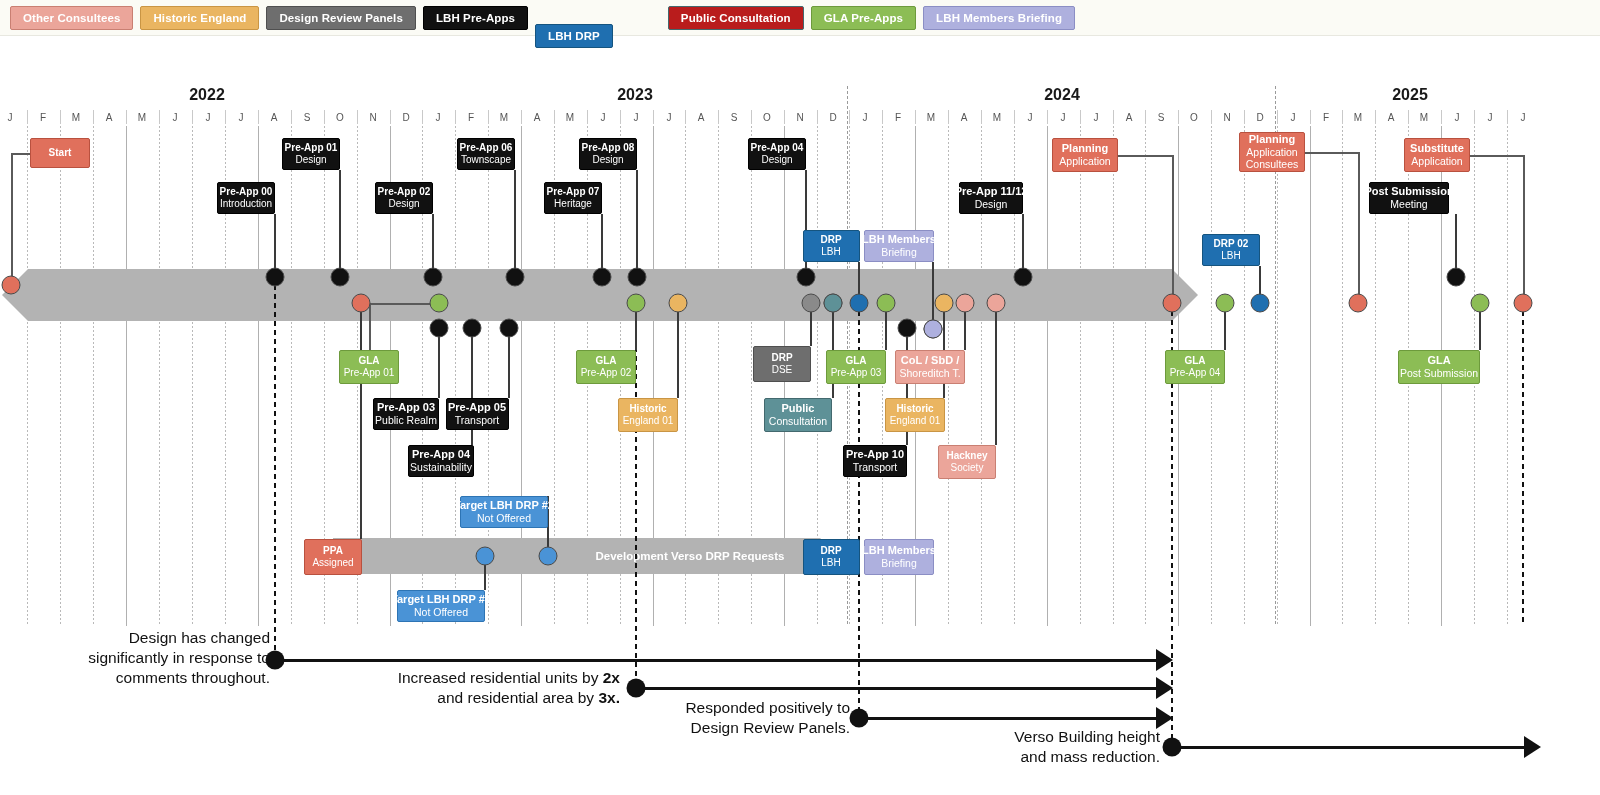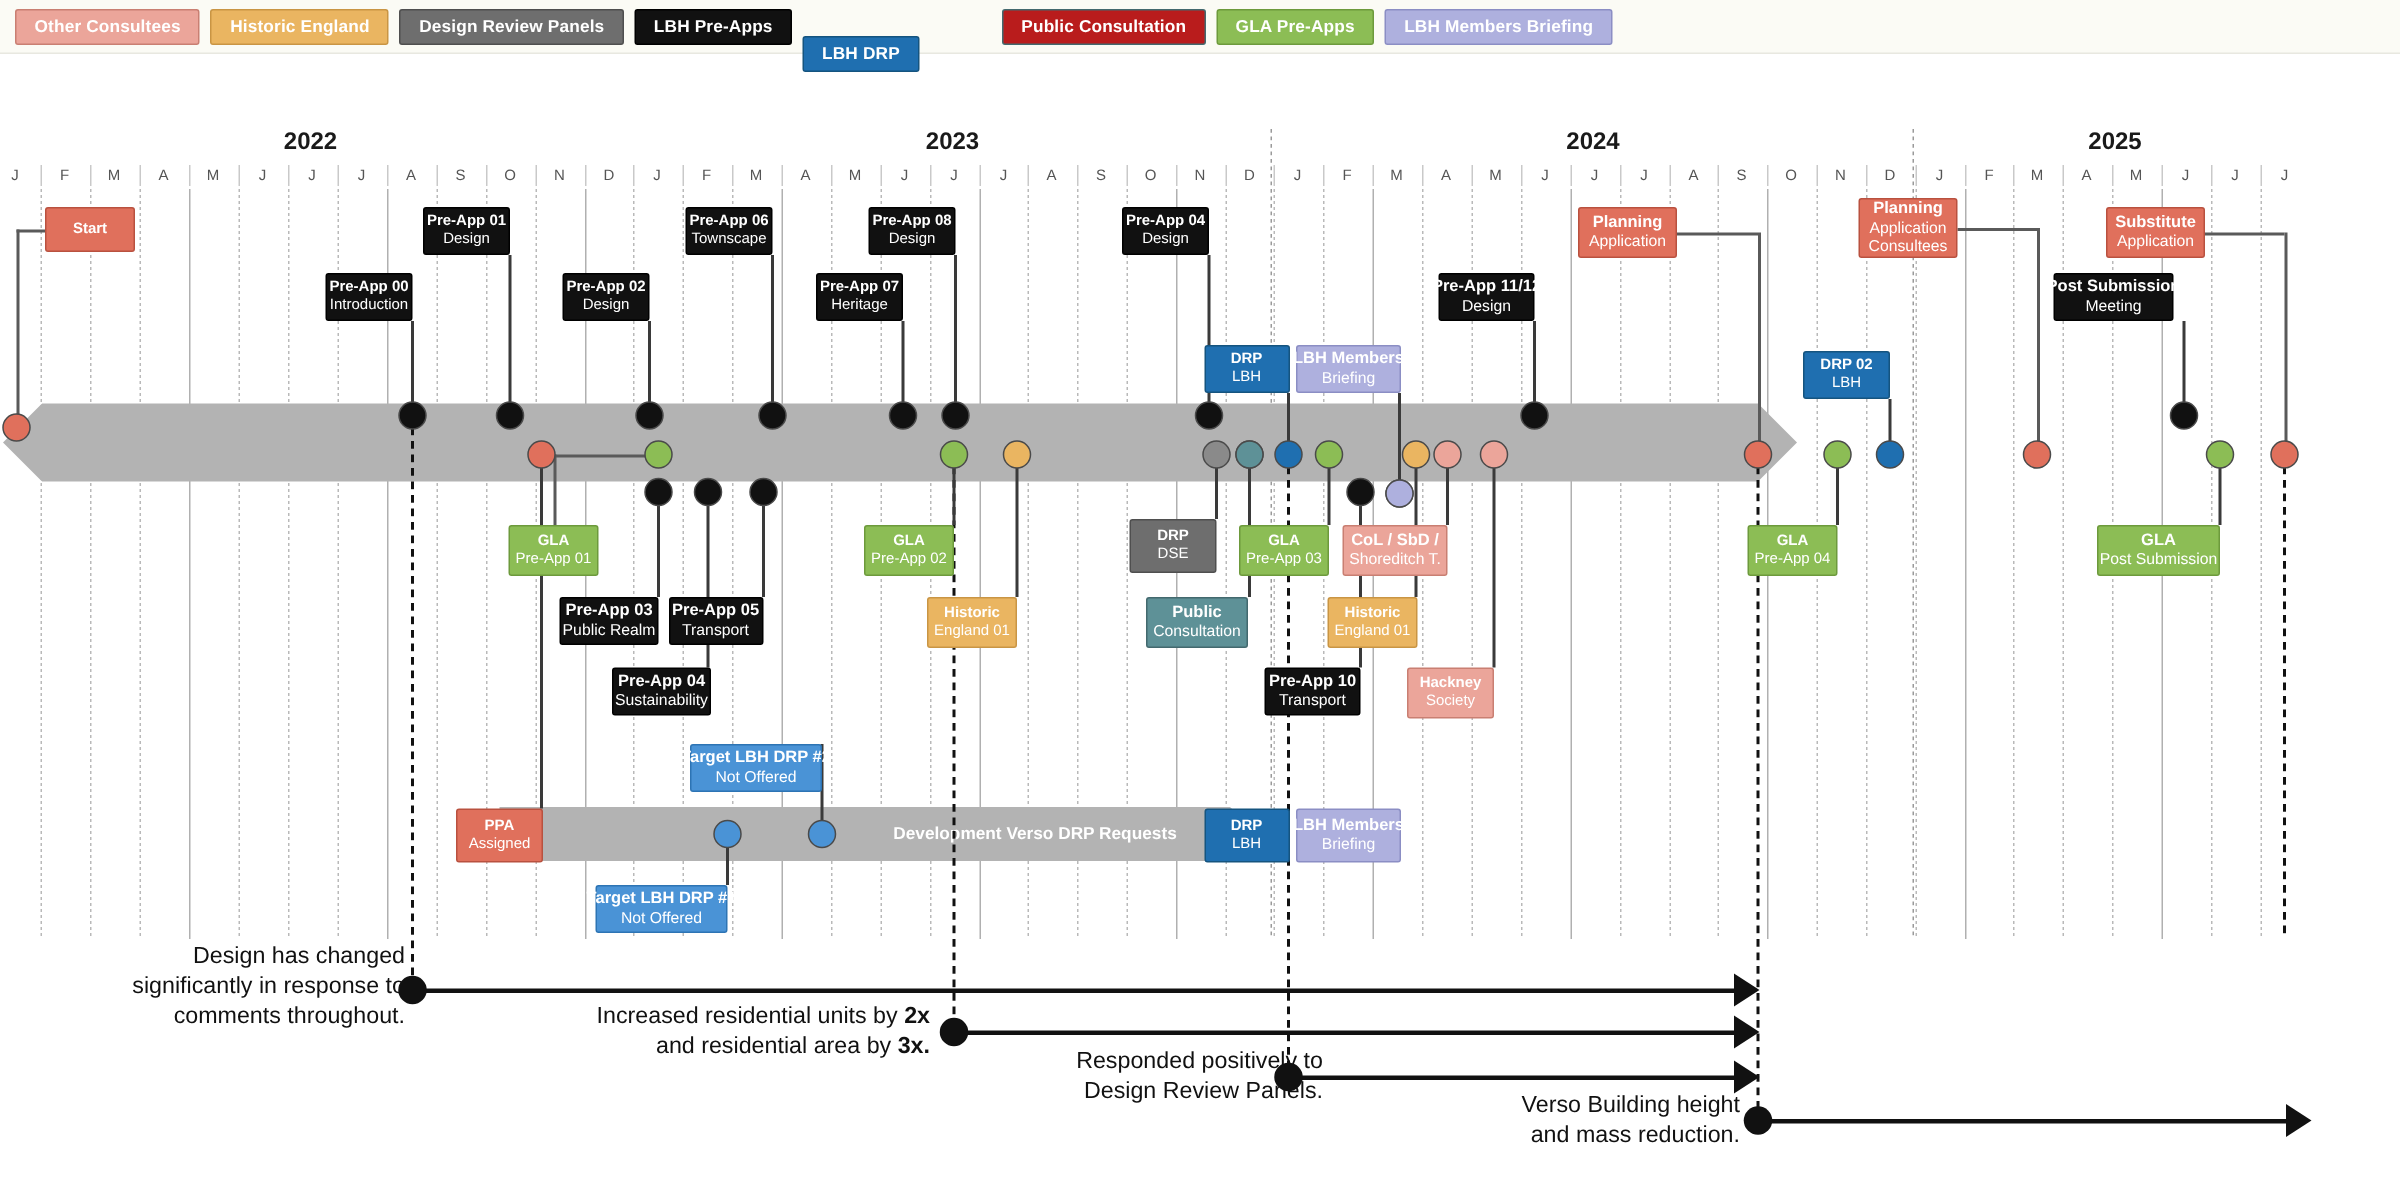--- a/index.html
+++ b/index.html
@@ -529,21 +529,21 @@
       <div class="note-text" style="left: 20px; width: 250px; top: 2px;">Design has changed
 significantly in response to
 comments throughout.</div>
       <div class="note-line" style="left: 275px; top: 32.5px; width: 883px;"></div>
       <div class="note-arrow" style="left: 1156px; top: 34px;"></div>
       <div class="note-dot" style="left: 275px; top: 34px;"></div>
       <div class="note-text" style="left: 330px; width: 290px; top: 42px;"><span>Increased residential units by </span><span class="bold">2x</span><br><span>and residential area by </span><span class="bold">3x.</span></div>
       <div class="note-line" style="left: 636px; top: 60.5px; width: 522px;"></div>
       <div class="note-arrow" style="left: 1156px; top: 62px;"></div>
       <div class="note-dot" style="left: 636px; top: 62px;"></div>
-      <div class="note-text" style="left: 662px; width: 220px; top: 72px;">Responded positively to
+      <div class="note-text" style="left: 630px; width: 220px; top: 72px;">Responded positively to
 Design Review Panels.</div>
       <div class="note-line" style="left: 859px; top: 90.5px; width: 299px;"></div>
       <div class="note-arrow" style="left: 1156px; top: 92px;"></div>
       <div class="note-dot" style="left: 859px; top: 92px;"></div>
       <div class="note-text" style="left: 960px; width: 200px; top: 101px;">Verso Building height
 and mass reduction.</div>
       <div class="note-line" style="left: 1172px; top: 119.5px; width: 354px;"></div>
       <div class="note-arrow" style="left: 1524px; top: 121px;"></div>
       <div class="note-dot" style="left: 1172px; top: 121px;"></div>
     </div>

